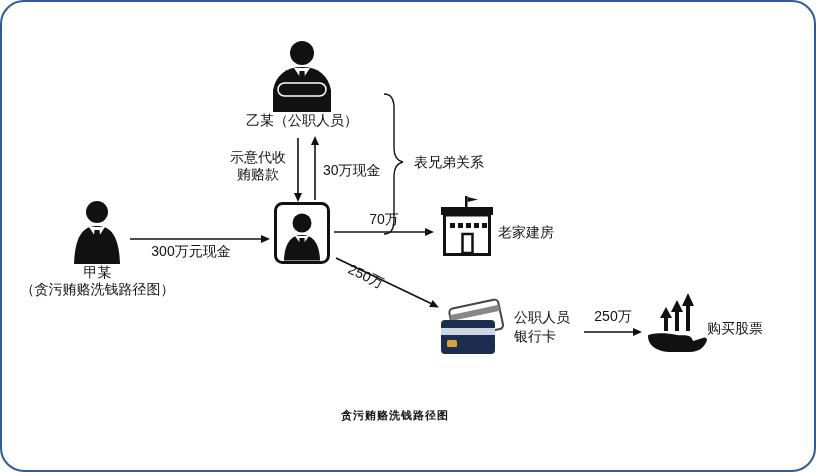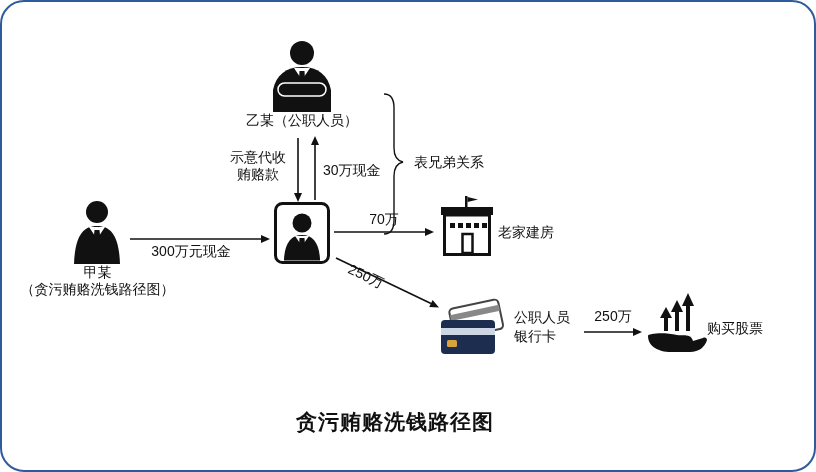--- a/index.html
+++ b/index.html
@@ -12,21 +12,21 @@
     border-radius:24px;
     overflow:hidden;
     font-family:"Liberation Sans", sans-serif;
     color:#111;
   }
   .abs{position:absolute;}
   .label{position:absolute;font-size:14px;line-height:17px;color:#111;white-space:nowrap;}
   .center{text-align:center;}
   .twoline div{white-space:nowrap;}
   #title{position:absolute;left:283px;top:406px;width:220px;text-align:center;
-         font-size:21px;font-weight:bold;letter-spacing:1px;}
+         font-size:11px;font-weight:bold;letter-spacing:1px;}
   svg{display:block;}
   #edge-layer{position:absolute;left:0;top:0;pointer-events:none;}
   .rot{transform:rotate(25deg);transform-origin:left center;}
 </style>
 </head>
 <body>
 
 <div id="frame">
 
   <svg id="edge-layer" width="816" height="472" viewBox="0 0 816 472">

